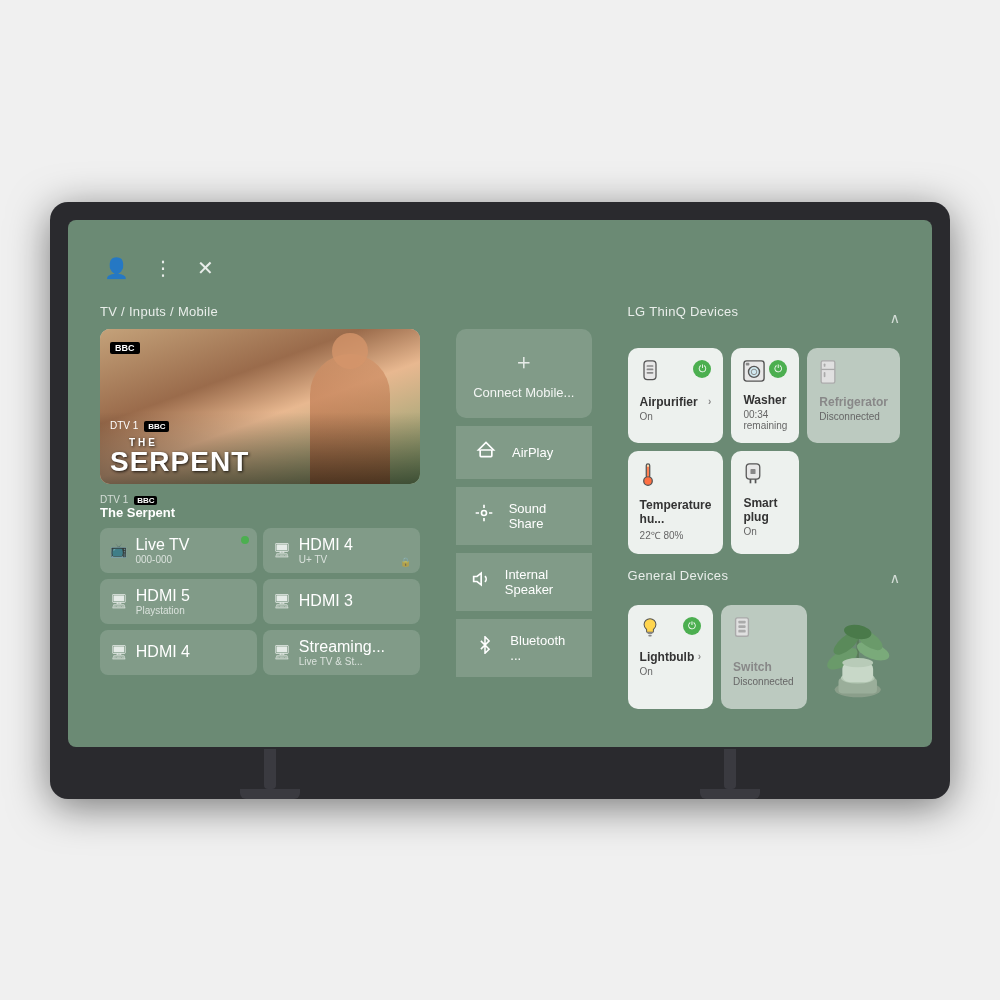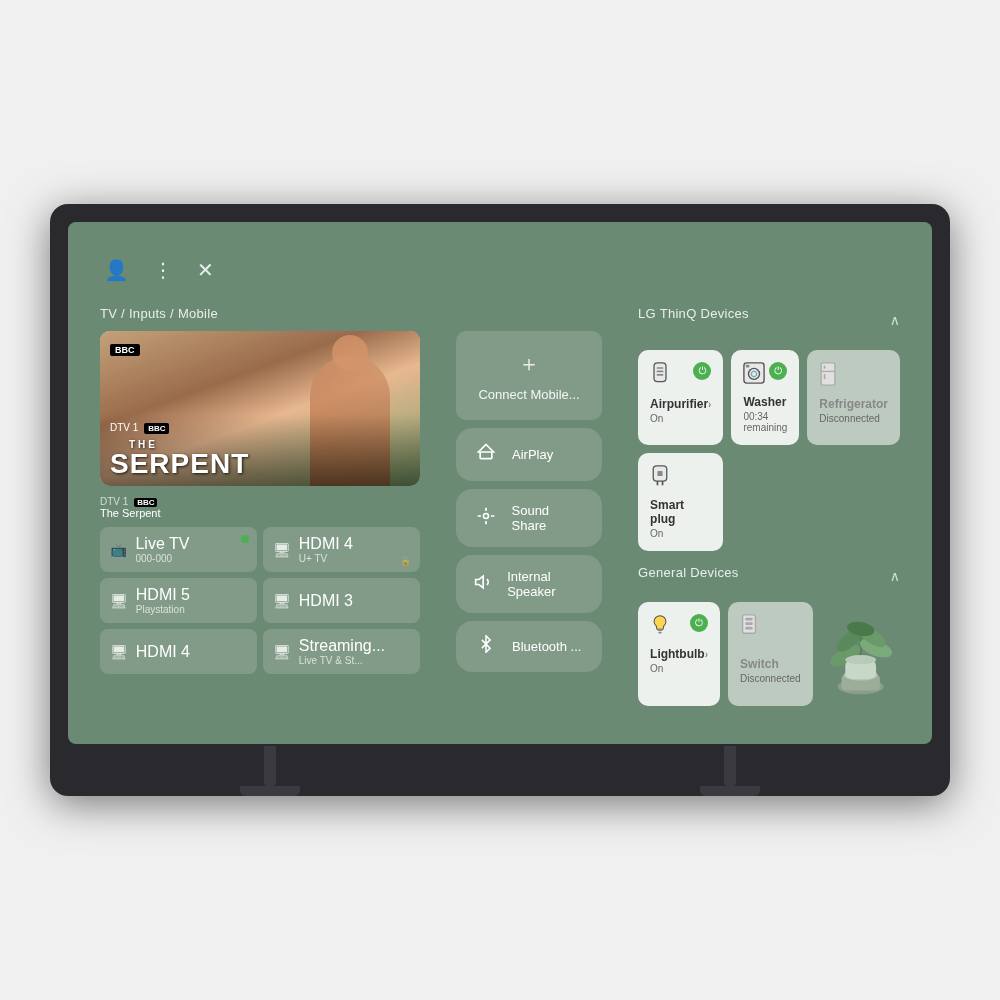--- a/index.html
+++ b/index.html
@@ -146,21 +146,21 @@
       width: 8px; height: 8px;
       background: #4caf50;
       border-radius: 50%;
       position: absolute;
       top: 8px; right: 8px;
     }
     
     .sound-section {}
     .sound-card {
       background: rgba(255,255,255,0.15);
-      border-radius: 16px;
+      border-radius: 0;
       padding: 14px 16px;
       margin-bottom: 8px;
       cursor: pointer;
       display: flex;
       align-items: center;
       gap: 12px;
     }
     .sound-icon {
       font-size: 18px;
       width: 28px;
@@ -327,21 +327,21 @@
                 <span style="display:block;font-size:28px;font-weight:900;letter-spacing:1px;">SERPENT</span>
               </div>
             </div>
           </div>
 
           <div style="margin-bottom:8px;">
             <div style="font-size:10px;color:rgba(255,255,255,0.7);">
               <span>DTV 1</span>
               <span style="display:inline-block;background:black;color:white;font-size:8px;font-weight:bold;padding:0px 3px;border-radius:2px;margin:0 3px;">BBC</span>
             </div>
-            <div style="font-size:11px;color:white;font-weight:400;">The Serpent</div>
+            <div style="font-size:13px;color:white;font-weight:700;">The Serpent</div>
           </div>
 
           <div class="input-grid">
             <div class="input-card">
               <span class="input-icon">📺</span>
               <div>
                 <div class="input-label">Live TV</div>
                 <div class="input-sub">000-000</div>
               </div>
               <span class="active-dot"></span>
@@ -485,20 +485,33 @@
                       <line x1="1" y1="11" x2="17" y2="11" stroke="#aaa" stroke-width="1.5"></line>
                       <rect x="4" y="14" width="2" height="6" rx="1" fill="#aaa"></rect>
                       <rect x="4" y="4" width="2" height="4" rx="1" fill="#aaa"></rect>
                     </svg>
                   </span>
                 </div>
                 <div class="device-name" style="color:#888;">Refrigerator</div>
                 <div class="device-status">Disconnected</div>
               </div>
 
+              <div class="device-card">
+                <div class="device-card-header">
+                  <span class="device-icon">
+                    <svg width="16" height="24" viewBox="0 0 16 28" fill="none">
+                      <rect x="6" y="1" width="4" height="16" rx="2" stroke="#555" stroke-width="1.5" fill="#ffe0b2"></rect>
+                      <circle cx="8" cy="21" r="5" stroke="#555" stroke-width="1.5" fill="#ff7043"></circle>
+                      <rect x="7" y="4" width="2" height="12" rx="1" fill="#ff7043"></rect>
+                    </svg>
+                  </span>
+                </div>
+                <div class="device-name">Temperature hu...</div>
+                <div class="device-status">22℃ 80%</div>
+              </div>
 
               <div class="device-card">
                 <div class="device-card-header">
                   <span class="device-icon">
                     <svg width="20" height="22" viewBox="0 0 22 26" fill="none">
                       <rect x="3" y="1" width="16" height="18" rx="4" stroke="#555" stroke-width="1.5" fill="#e8e8e8"></rect>
                       <line x1="8" y1="19" x2="8" y2="24" stroke="#555" stroke-width="2"></line>
                       <line x1="14" y1="19" x2="14" y2="24" stroke="#555" stroke-width="2"></line>
                       <rect x="8" y="7" width="6" height="6" rx="1" fill="#888"></rect>
                     </svg>

